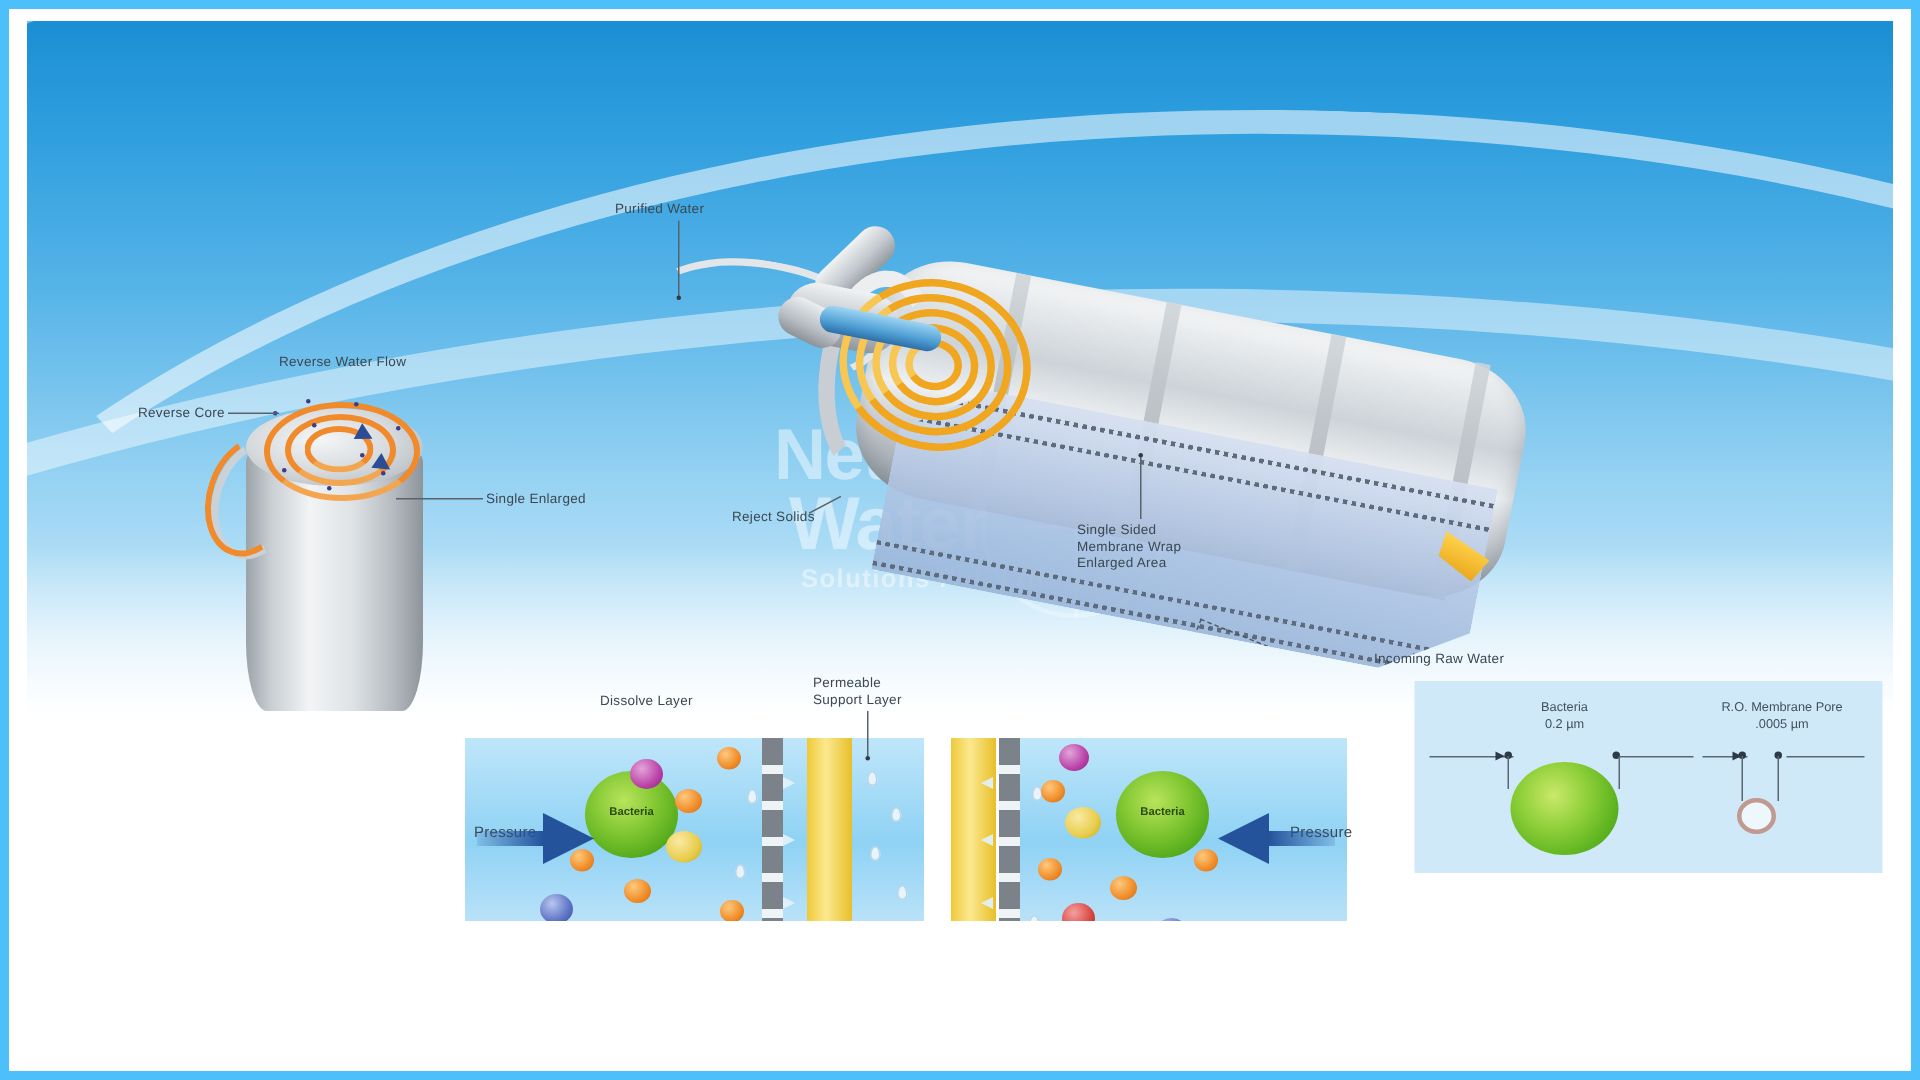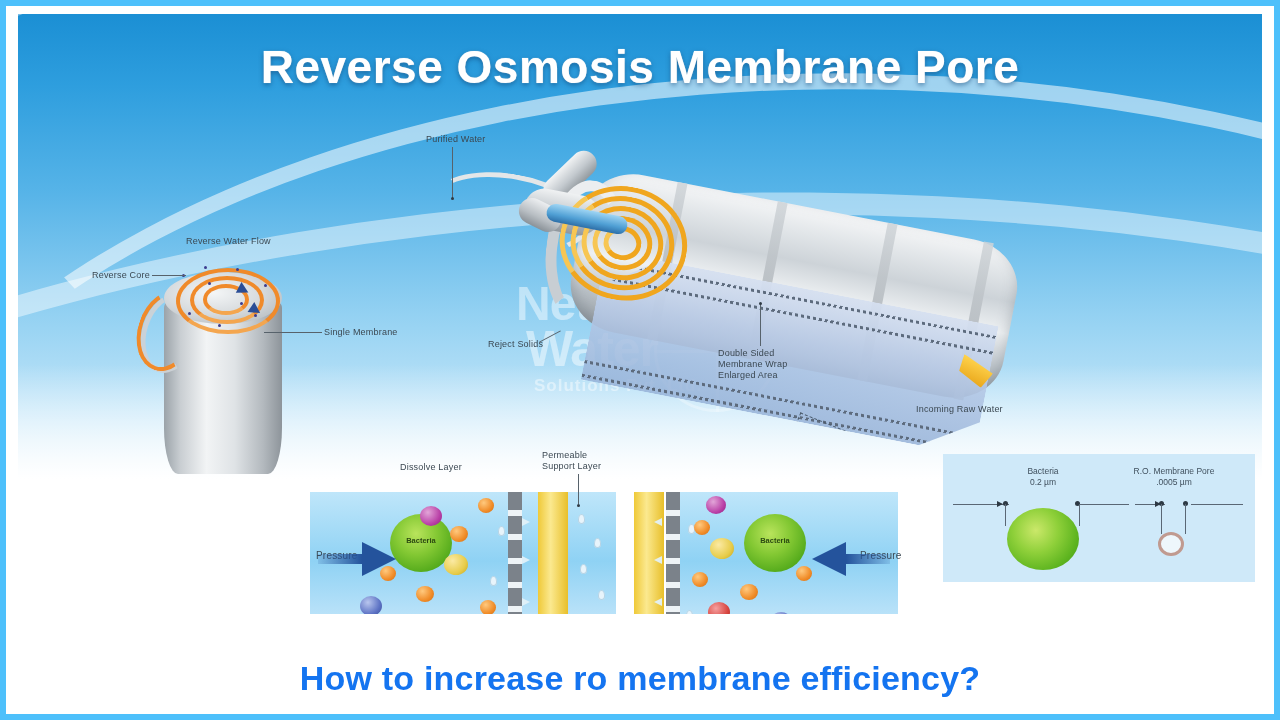--- a/index.html
+++ b/index.html
@@ -145,21 +145,20 @@
   <div id="inner-white"></div>
 
   <div id="illus">
     <div class="arc arc1"></div>
     <div class="arc arc2"></div>
     <div class="arc arc3"></div>
     <div class="arc arc4"></div>
     <div class="arc arc5"></div>
     <div class="whitebase"></div>
 
-    <div id="title">Reverse Osmosis Membrane Pore</div>
 
     <div id="wm">
       <div class="wmglobe"></div>
       <div class="wm1">Netsol</div>
       <div class="wm2">Water</div>
       <div class="wm3">Solutions Pvt. Ltd.</div>
     </div>
 
     <div id="cyl">
       <div class="body"></div>
@@ -180,21 +179,21 @@
         <span class="sdot" style="left:34px;top:14px"></span>
         <span class="sdot" style="left:66px;top:34px"></span>
       </div>
       <span class="arrowblue" style="left:74px;top:12px;transform:rotate(28deg)"></span>
       <span class="arrowblue" style="left:86px;top:32px;transform:rotate(34deg)"></span>
     </div>
 
     <div class="lbl" style="left:168px;top:222px">Reverse Water Flow</div>
     <div class="lbl" style="left:74px;top:256px">Reverse Core</div>
     <div class="leader" style="left:134px;top:261px;width:34px"></div>
-    <div class="lbl" style="left:306px;top:313px">Single Membrane</div>
+    <div class="lbl" style="left:306px;top:313px">Single Enlarged</div>
     <div class="leader" style="left:246px;top:318px;width:58px"></div>
 
     <div id="module">
       <div class="vessel">
         <div class="band" style="left:86px"></div>
         <div class="band" style="left:188px"></div>
         <div class="band" style="left:300px"></div>
         <div class="band" style="left:398px"></div>
       </div>
       <div class="wrap">
@@ -215,39 +214,39 @@
         <div class="sring e1"></div>
         <div class="sring e2"></div>
         <div class="sring e3"></div>
         <div class="sring e4"></div>
         <div class="sring e5"></div>
       </div>
       <div class="bluetube"></div>
       <div class="yellowport"></div>
     </div>
 
-    <div class="lbl" style="left:408px;top:120px">Purified Water</div>
+    <div class="lbl" style="left:392px;top:120px">Purified Water</div>
     <div class="leaderv" style="left:434px;top:133px;height:52px"></div>
     <span class="dot" style="left:433px;top:183px"></span>
 
     <div class="lbl" style="left:470px;top:325px">Reject Solids</div>
     <div class="leader" style="left:520px;top:322px;width:24px;transform:rotate(-28deg)"></div>
 
-    <div class="lbl" style="left:700px;top:334px">Double Sided
+    <div class="lbl" style="left:700px;top:334px">Single Sided
 Membrane Wrap
 Enlarged Area</div>
     <div class="leaderv" style="left:742px;top:290px;height:42px"></div>
     <span class="dot" style="left:741px;top:288px"></span>
 
-    <div class="lbl" style="left:898px;top:390px">Incoming Raw Water</div>
+    <div class="lbl" style="left:898px;top:420px">Incoming Raw Water</div>
 
     <div id="cmp">
       <div class="t" style="left:46px;top:12px;width:108px">Bacteria
 0.2 µm</div>
-      <div class="t" style="left:162px;top:12px;width:138px">R.O. Membrane Pore
+      <div class="t" style="left:176px;top:12px;width:138px">R.O. Membrane Pore
 .0005 µm</div>
 
       <div class="rule" style="left:10px;top:50px;width:56px"></div>
       <span class="arrw" style="left:54px;top:47px"></span>
       <span class="cap" style="left:60px;top:47px"></span>
       <div class="tick" style="left:62px;top:50px;height:22px"></div>
       <div class="rule" style="left:136px;top:50px;width:50px"></div>
       <span class="cap" style="left:132px;top:47px"></span>
       <div class="tick" style="left:136px;top:50px;height:22px"></div>
       <div class="germ"></div>
@@ -326,14 +325,13 @@
     <div class="tailR" style="left:296px;top:536px;width:42px;opacity:.0"></div>
     <div class="tailR" style="left:300px;top:540px;width:44px"></div>
     <span class="bigarrowR" style="left:344px;top:528px"></span>
 
     <div class="lbl" style="left:842px;top:536px;font-size:10px">Pressure</div>
     <div class="tailL" style="left:828px;top:540px;width:44px"></div>
     <span class="bigarrowL" style="left:794px;top:528px"></span>
 
   </div>
 
-  <div id="caption">How to increase ro membrane efficiency?</div>
 </div>
 
 </body></html>

